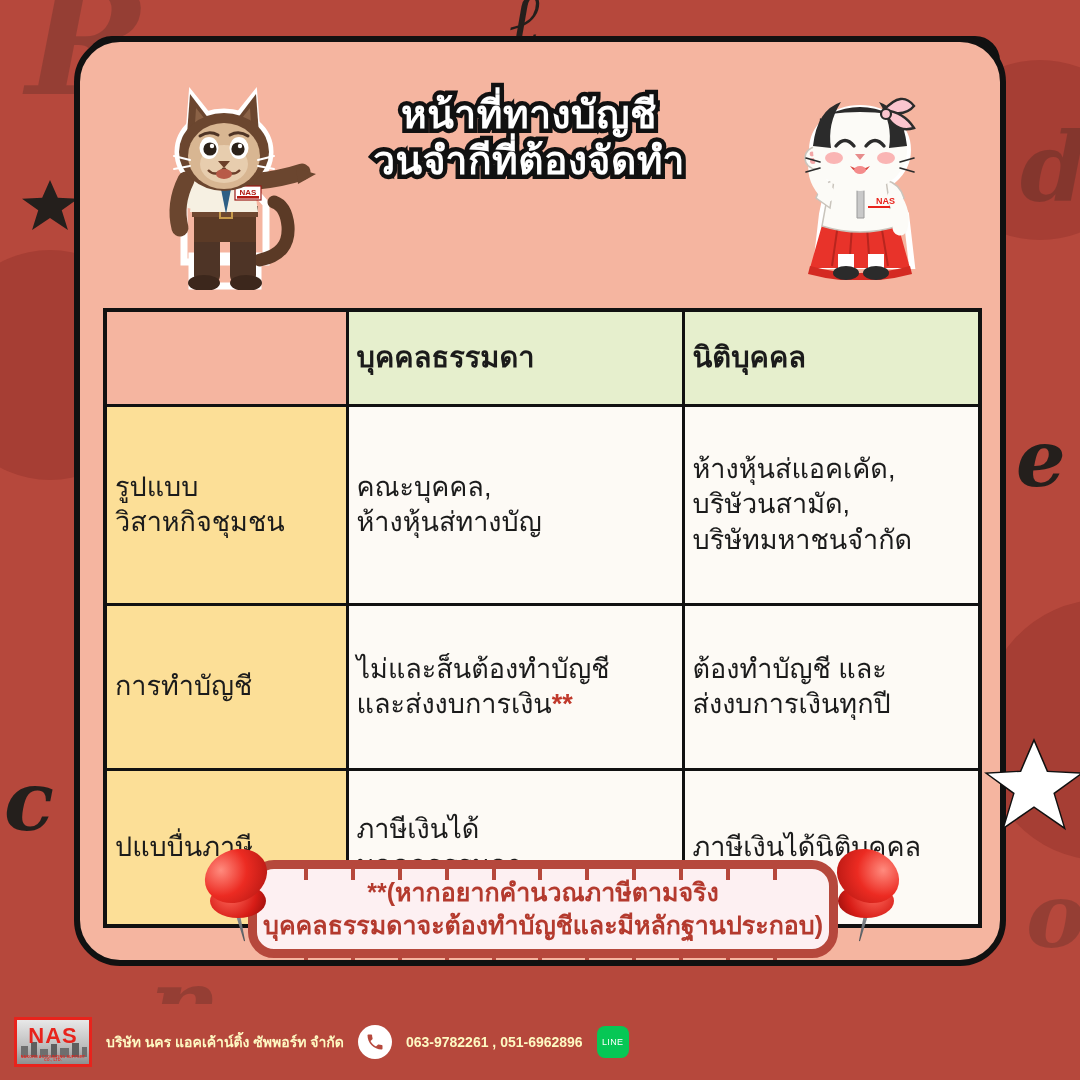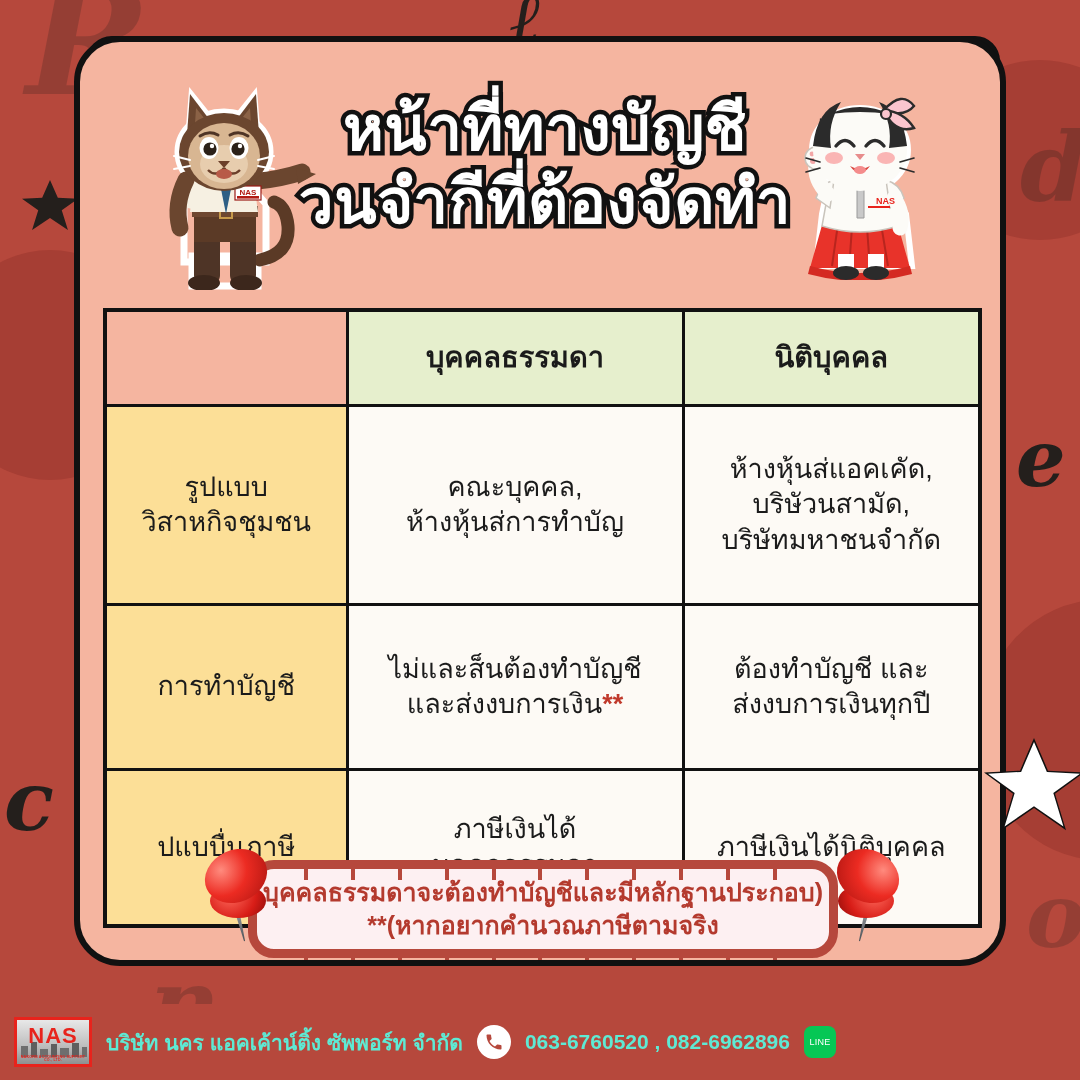--- a/index.html
+++ b/index.html
@@ -23,32 +23,32 @@
     box-sizing:border-box;
   }
 
   
   .bubble{position:absolute;border:6px solid #111;border-radius:34px;box-sizing:border-box;}
   #bubble-left{left:86px;top:36px;width:176px;height:52px;background:#ffffff;}
   #bubble-right{left:756px;top:36px;width:244px;height:50px;background:#FCED86;}
 
   
   #title{
-    position:absolute;left:275px;top:92px;width:540px;text-align:center;
-    color:#fff;font-weight:700;font-size:62px;line-height:1.18;
+    position:absolute;left:259px;top:92px;width:540px;text-align:center;
+    color:#fff;font-weight:700;font-size:39px;line-height:1.18;
     letter-spacing:.5px;
     -webkit-text-stroke:9px #111;paint-order:stroke fill;
   }
   #title .ln{display:block;}
 
   
   #table-wrap{position:absolute;left:103px;top:308px;width:875px;}
   table{border-collapse:collapse;width:100%;table-layout:fixed;
         border:4px solid #111;background:#FDFAF5;}
-  table td,table th{border:3px solid #111;padding:10px 8px;text-align:center;
+  table td,table th{border:3px solid #111;padding:10px 8px;text-align:left;
         vertical-align:middle;font-size:27px;line-height:1.3;color:#1b1b1b;
         font-weight:400;}
   thead th{background:#E6EFCD;font-weight:700;font-size:29px;height:72px;}
   thead th.corner{background:#F5B5A0;}
   td.rowlabel{background:#FCDF97;width:242px;font-size:27px;}
   col.c1{width:242px;}col.c2{width:336px;}col.c3{width:297px;}
   .r1 td{height:176px;}
   .r2 td{height:142px;}
   .r3 td{height:133px;}
   .ast{color:#C0392B;font-weight:700;}
@@ -105,21 +105,21 @@
     font-size:3.6px;font-weight:700;letter-spacing:.2px;line-height:1;}
   #logo .sky{position:absolute;left:2px;right:2px;bottom:7px;height:16px;
     background:
       linear-gradient(to top,#6e6e6e 0 100%) left 2px bottom/7px 11px no-repeat,
       linear-gradient(to top,#5f5f5f 0 100%) left 12px bottom/6px 15px no-repeat,
       linear-gradient(to top,#6e6e6e 0 100%) left 21px bottom/8px 8px no-repeat,
       linear-gradient(to top,#5f5f5f 0 100%) left 32px bottom/6px 13px no-repeat,
       linear-gradient(to top,#6e6e6e 0 100%) left 41px bottom/9px 9px no-repeat,
       linear-gradient(to top,#5f5f5f 0 100%) left 53px bottom/7px 14px no-repeat,
       linear-gradient(to top,#6e6e6e 0 100%) left 63px bottom/6px 10px no-repeat;}
-  .f-txt{color:#5eead4;font-weight:700;font-size:21px;white-space:nowrap;}
+  .f-txt{color:#fef9c3;font-weight:700;font-size:14px;white-space:nowrap;}
   .ficon{flex:0 0 auto;display:flex;align-items:center;justify-content:center;}
   #phone-icon{width:34px;height:34px;border-radius:50%;background:#fff;
     display:flex;align-items:center;justify-content:center;}
   #phone-icon svg{width:20px;height:20px;fill:#B6483C;}
   #line-icon{width:32px;height:32px;border-radius:8px;background:#06C755;
     display:flex;align-items:center;justify-content:center;}
   #line-icon span{color:#fff;font-size:9px;font-weight:400;letter-spacing:.3px;}
 
   
   .mascot{position:absolute;}
@@ -305,21 +305,21 @@
       </tr>
     </thead>
     <tbody>
       <tr class="r1">
         <td class="rowlabel">
           <div>รูปแบบ</div>
           <div>วิสาหกิจชุมชน</div>
         </td>
         <td>
           <div>คณะบุคคล,</div>
-          <div>ห้างหุ้นส่การทำบัญ</div>
+          <div>ห้างหุ้นส่ทางบัญ</div>
         </td>
         <td>
           <div>ห้างหุ้นส่แอคเคัด,</div>
           <div>บริษัวนสามัด,</div>
           <div>บริษัทมหาชนจำกัด</div>
         </td>
       </tr>
       <tr class="r2">
         <td class="rowlabel">การทำบัญชี</td>
         <td>
@@ -364,22 +364,22 @@
       <i style="left: 32.8%;"></i>
       <i style="left: 41%;"></i>
       <i style="left: 49.2%;"></i>
       <i style="left: 57.4%;"></i>
       <i style="left: 65.6%;"></i>
       <i style="left: 73.8%;"></i>
       <i style="left: 82%;"></i>
       <i style="left: 90.2%;"></i>
     </div>
   <div>
+    <div>**(หากอยากคำนวณภาษีตามจริง</div>
     <div>บุคคลธรรมดาจะต้องทำบัญชีและมีหลักฐานประกอบ)</div>
-    <div>**(หากอยากคำนวณภาษีตามจริง</div>
   </div>
 </div>
 
 <div class="pin" id="pin-left">
   <div class="needle"></div>
     <div class="neck"></div>
     <div class="collar"></div>
     <div class="head"></div>
 </div>
 <div class="pin" id="pin-right">
@@ -397,17 +397,17 @@
     <div class="sky"></div>
     <div class="nas">NAS</div>
     <div class="sub">NAKORN ACCOUNTING SUPPORT CO., LTD.</div>
   </div>
   <div class="f-txt">บริษัท นคร แอคเค้าน์ติ้ง ซัพพอร์ท  จำกัด</div>
   <div class="ficon" id="phone-icon">
     <svg viewBox="0 0 24 24">
         <path d="M6.6 10.8c1.4 2.8 3.8 5.2 6.6 6.6l2.2-2.2c.3-.3.7-.4 1-.2 1.2.4 2.4.6 3.6.6.6 0 1 .4 1 1V20c0 .6-.4 1-1 1C10.6 21 3 13.4 3 4c0-.6.4-1 1-1h3.5c.6 0 1 .4 1 1 0 1.3.2 2.5.6 3.6.1.4 0 .8-.2 1.1l-2.3 2.1z"></path>
       </svg>
   </div>
-  <div class="f-txt">063-6760520 , 082-6962896</div>
+  <div class="f-txt">063-9782261 , 051-6962896</div>
   <div class="ficon" id="line-icon">
     <span>LINE</span>
   </div>
 </div>
 
 </body></html>

